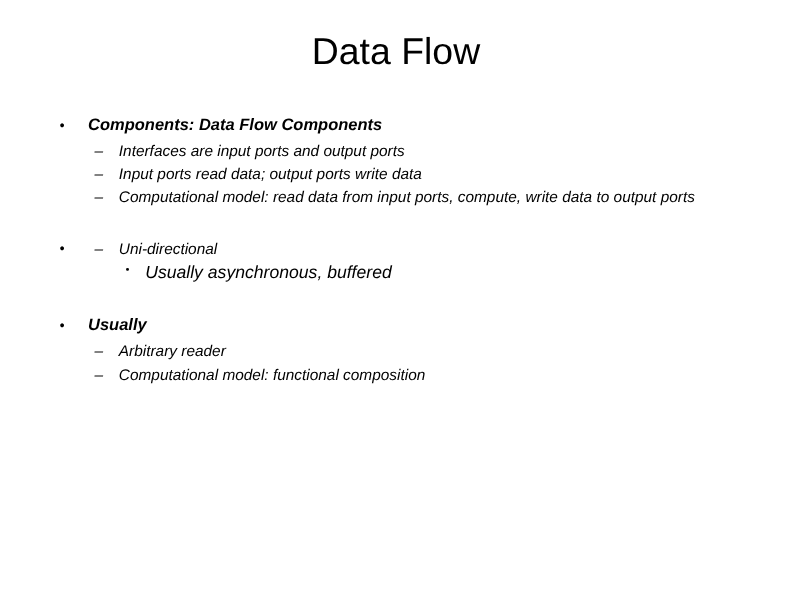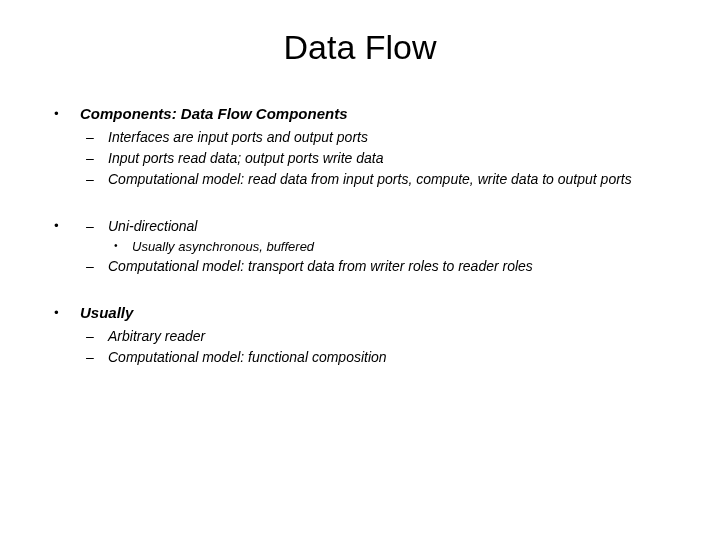--- a/index.html
+++ b/index.html
@@ -72,21 +72,21 @@
     left: 6px;
     top: 0;
   }
   
   .lvl3 {
     margin-top: 2px;
     margin-bottom: 2px;
   }
   .lvl3 > li {
     padding-left: 24px;
-    font-size: 13px;
+    font-size: 16px;
     font-weight: 400;
     line-height: 1.35;
   }
   .lvl3 > li::before {
     content: "•";
     position: absolute;
     left: 6px;
     top: 0;
     font-size: 10px;
     line-height: 16px;
@@ -110,21 +110,20 @@
       </li>
 
       <li>
         <ul class="lvl2">
           <li>
             <span>Uni-directional</span>
             <ul class="lvl3">
               <li><span>Usually asynchronous, buffered</span></li>
             </ul>
           </li>
-          <li><span>Computational model: transport data from writer roles to reader roles</span></li>
         </ul>
       </li>
 
       <li>
         <span class="lvl1-head">Usually</span>
         <ul class="lvl2">
           <li><span>Arbitrary reader</span></li>
           <li><span>Computational model: functional composition</span></li>
         </ul>
       </li>

